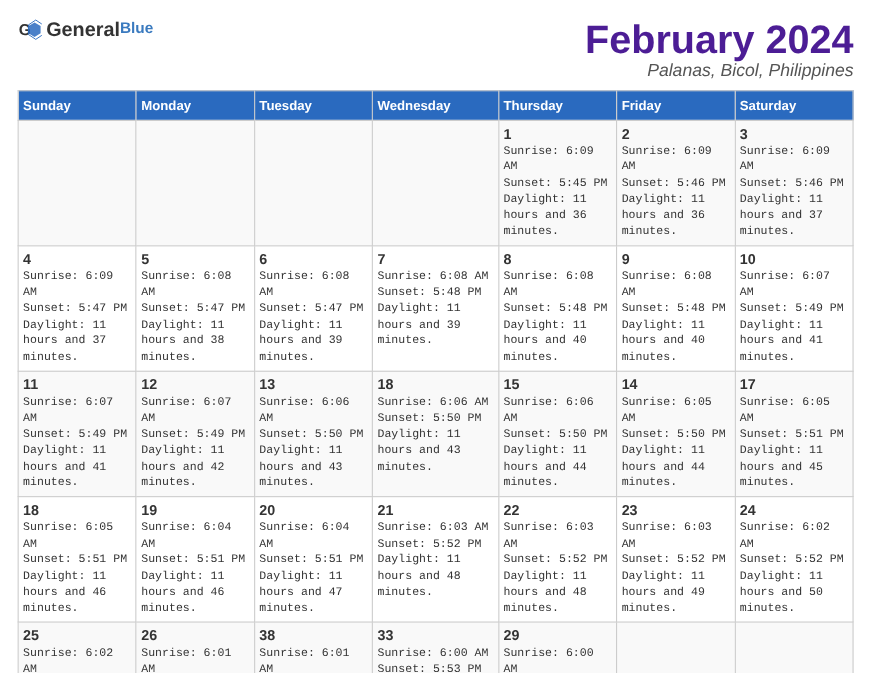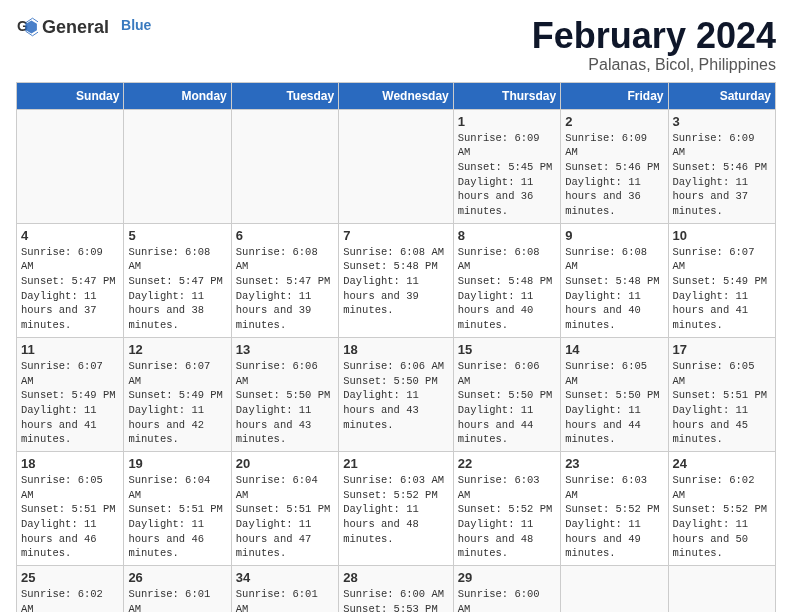--- a/index.html
+++ b/index.html
@@ -36,39 +36,40 @@
     .logo-icon {
       width: 22px;
       height: 22px;
     }
     .title-area {
       text-align: right;
     }
     .month-title {
       font-size: 36px;
       font-weight: bold;
-      color: #0f172a;
+      color: #4c1d95;
       line-height: 1.1;
     }
     .location-title {
       font-size: 16px;
       color: #555;
+      font-style: italic;
     }
     table {
       width: 100%;
       border-collapse: collapse;
       font-size: 11px;
     }
     thead tr {
       background-color: #2a6abf;
       color: #fff;
     }
     thead th {
       padding: 6px 4px;
-      text-align: right;
+      text-align: left;
       font-size: 12px;
       font-weight: bold;
       border: 1px solid #ccc;
     }
     tbody tr {
       vertical-align: top;
     }
     tbody td {
       border: 1px solid #ccc;
       padding: 4px;
@@ -100,21 +101,21 @@
 <body>
 
 <div class="header-area">
   <div class="logo">
     <svg class="logo-icon" viewBox="0 0 40 40" xmlns="http://www.w3.org/2000/svg">
       <text x="2" y="28" font-size="26" font-weight="bold" fill="#333">G</text>
       <polygon points="28,8 38,14 38,26 28,32 18,26 18,14" fill="#2a6abf" opacity="0.85"></polygon>
       <polygon points="30,4 42,12 42,28 30,36 18,28 18,12" fill="none" stroke="#2a6abf" stroke-width="1.5"></polygon>
     </svg>
     <div>
-      <div style="display:flex; gap:12px;">
+      <div style="display:flex; gap:0;">
         <span class="logo-text-general">General</span>
         <span class="logo-text-blue">Blue</span>
       </div>
     </div>
   </div>
   <div class="title-area">
     <div class="month-title">February 2024</div>
     <div class="location-title">Palanas, Bicol, Philippines</div>
   </div>
 </div>
@@ -243,25 +244,25 @@
       <tr>
         <td>
           <span class="day-num">25</span>
           <div class="day-detail">Sunrise: 6:02 AM<br>Sunset: 5:52 PM<br>Daylight: 11 hours and 50 minutes.</div>
         </td>
         <td>
           <span class="day-num">26</span>
           <div class="day-detail">Sunrise: 6:01 AM<br>Sunset: 5:52 PM<br>Daylight: 11 hours and 51 minutes.</div>
         </td>
         <td>
-          <span class="day-num">34</span>
+          <span class="day-num">38</span>
           <div class="day-detail">Sunrise: 6:01 AM<br>Sunset: 5:53 PM<br>Daylight: 11 hours and 51 minutes.</div>
         </td>
         <td>
-          <span class="day-num">28</span>
+          <span class="day-num">33</span>
           <div class="day-detail">Sunrise: 6:00 AM<br>Sunset: 5:53 PM<br>Daylight: 11 hours and 52 minutes.</div>
         </td>
         <td>
           <span class="day-num">29</span>
           <div class="day-detail">Sunrise: 6:00 AM<br>Sunset: 5:53 PM<br>Daylight: 11 hours and 53 minutes.</div>
         </td>
         <td class="empty-cell"></td>
         <td class="empty-cell"></td>
       </tr>
     </tbody>

